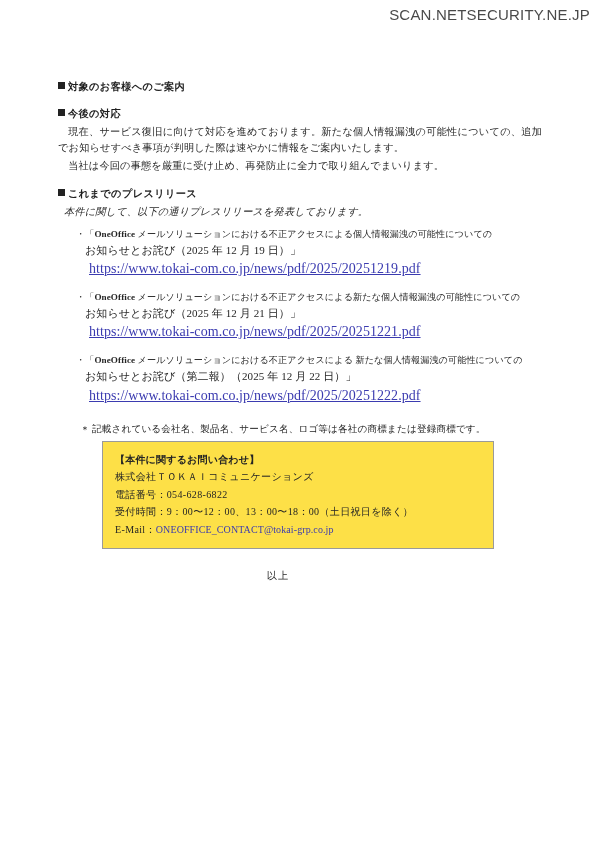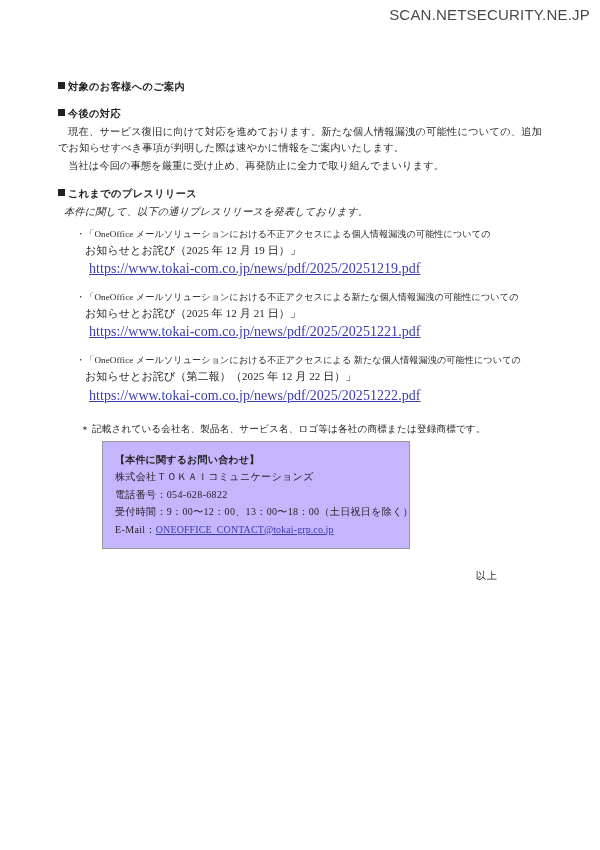--- a/index.html
+++ b/index.html
@@ -93,21 +93,21 @@
     margin: 0 0 14px 0;
     padding-left: 18px;
     position: relative;
   }
   .pr-title {
     font-size: 9.1px;
     line-height: 1.5;
     letter-spacing: 0.1px;
     color: #262626;
   }
-  .pr-title .brand { font-weight: 400; text-align: center; }
+  .pr-title .brand { font-weight: 700; text-align: center; }
   .pr-sub {
     font-size: 11px;
     line-height: 1.5;
     letter-spacing: 0.1px;
     color: #262626;
     margin-left: 9px;
   }
   .pr-link {
     display: inline-block;
     margin-left: 13px;
@@ -133,45 +133,44 @@
   .tm-star {
     position: absolute;
     left: 0;
     top: 0;
     font-size: 10px;
   }
 
   
   .contact-box {
     margin-left: 44px;
-    width: 308px;
+    width: 392px;
     border: 1px solid #9a9a9a;
     box-sizing: border-box;
     padding: 9px 12px 10px 12px;
-    background: #c4b5fd;
+    background: #fde047;
     min-height: 92px;
   }
   .contact-line {
     font-size: 10px;
     line-height: 1.74;
     letter-spacing: 0.35px;
     color: #242424;
     white-space: nowrap;
   }
   .contact-line.title { font-weight: 700; letter-spacing: 0.2px; }
   .contact-mail-link {
     color: #3b3bb0;
-    text-decoration: underline;
     cursor: pointer;
     letter-spacing: 0.1px;
   }
 
   
   .closing {
-    text-align: right;
+    text-align: center;
     font-size: 10.2px;
     letter-spacing: 1px;
     color: #2a2a2a;
     margin: 20px 44px 0 0;
   }
 </style>
 </head>
 <body>
 
 <div class="site-banner">SCAN.NETSECURITY.NE.JP</div>

